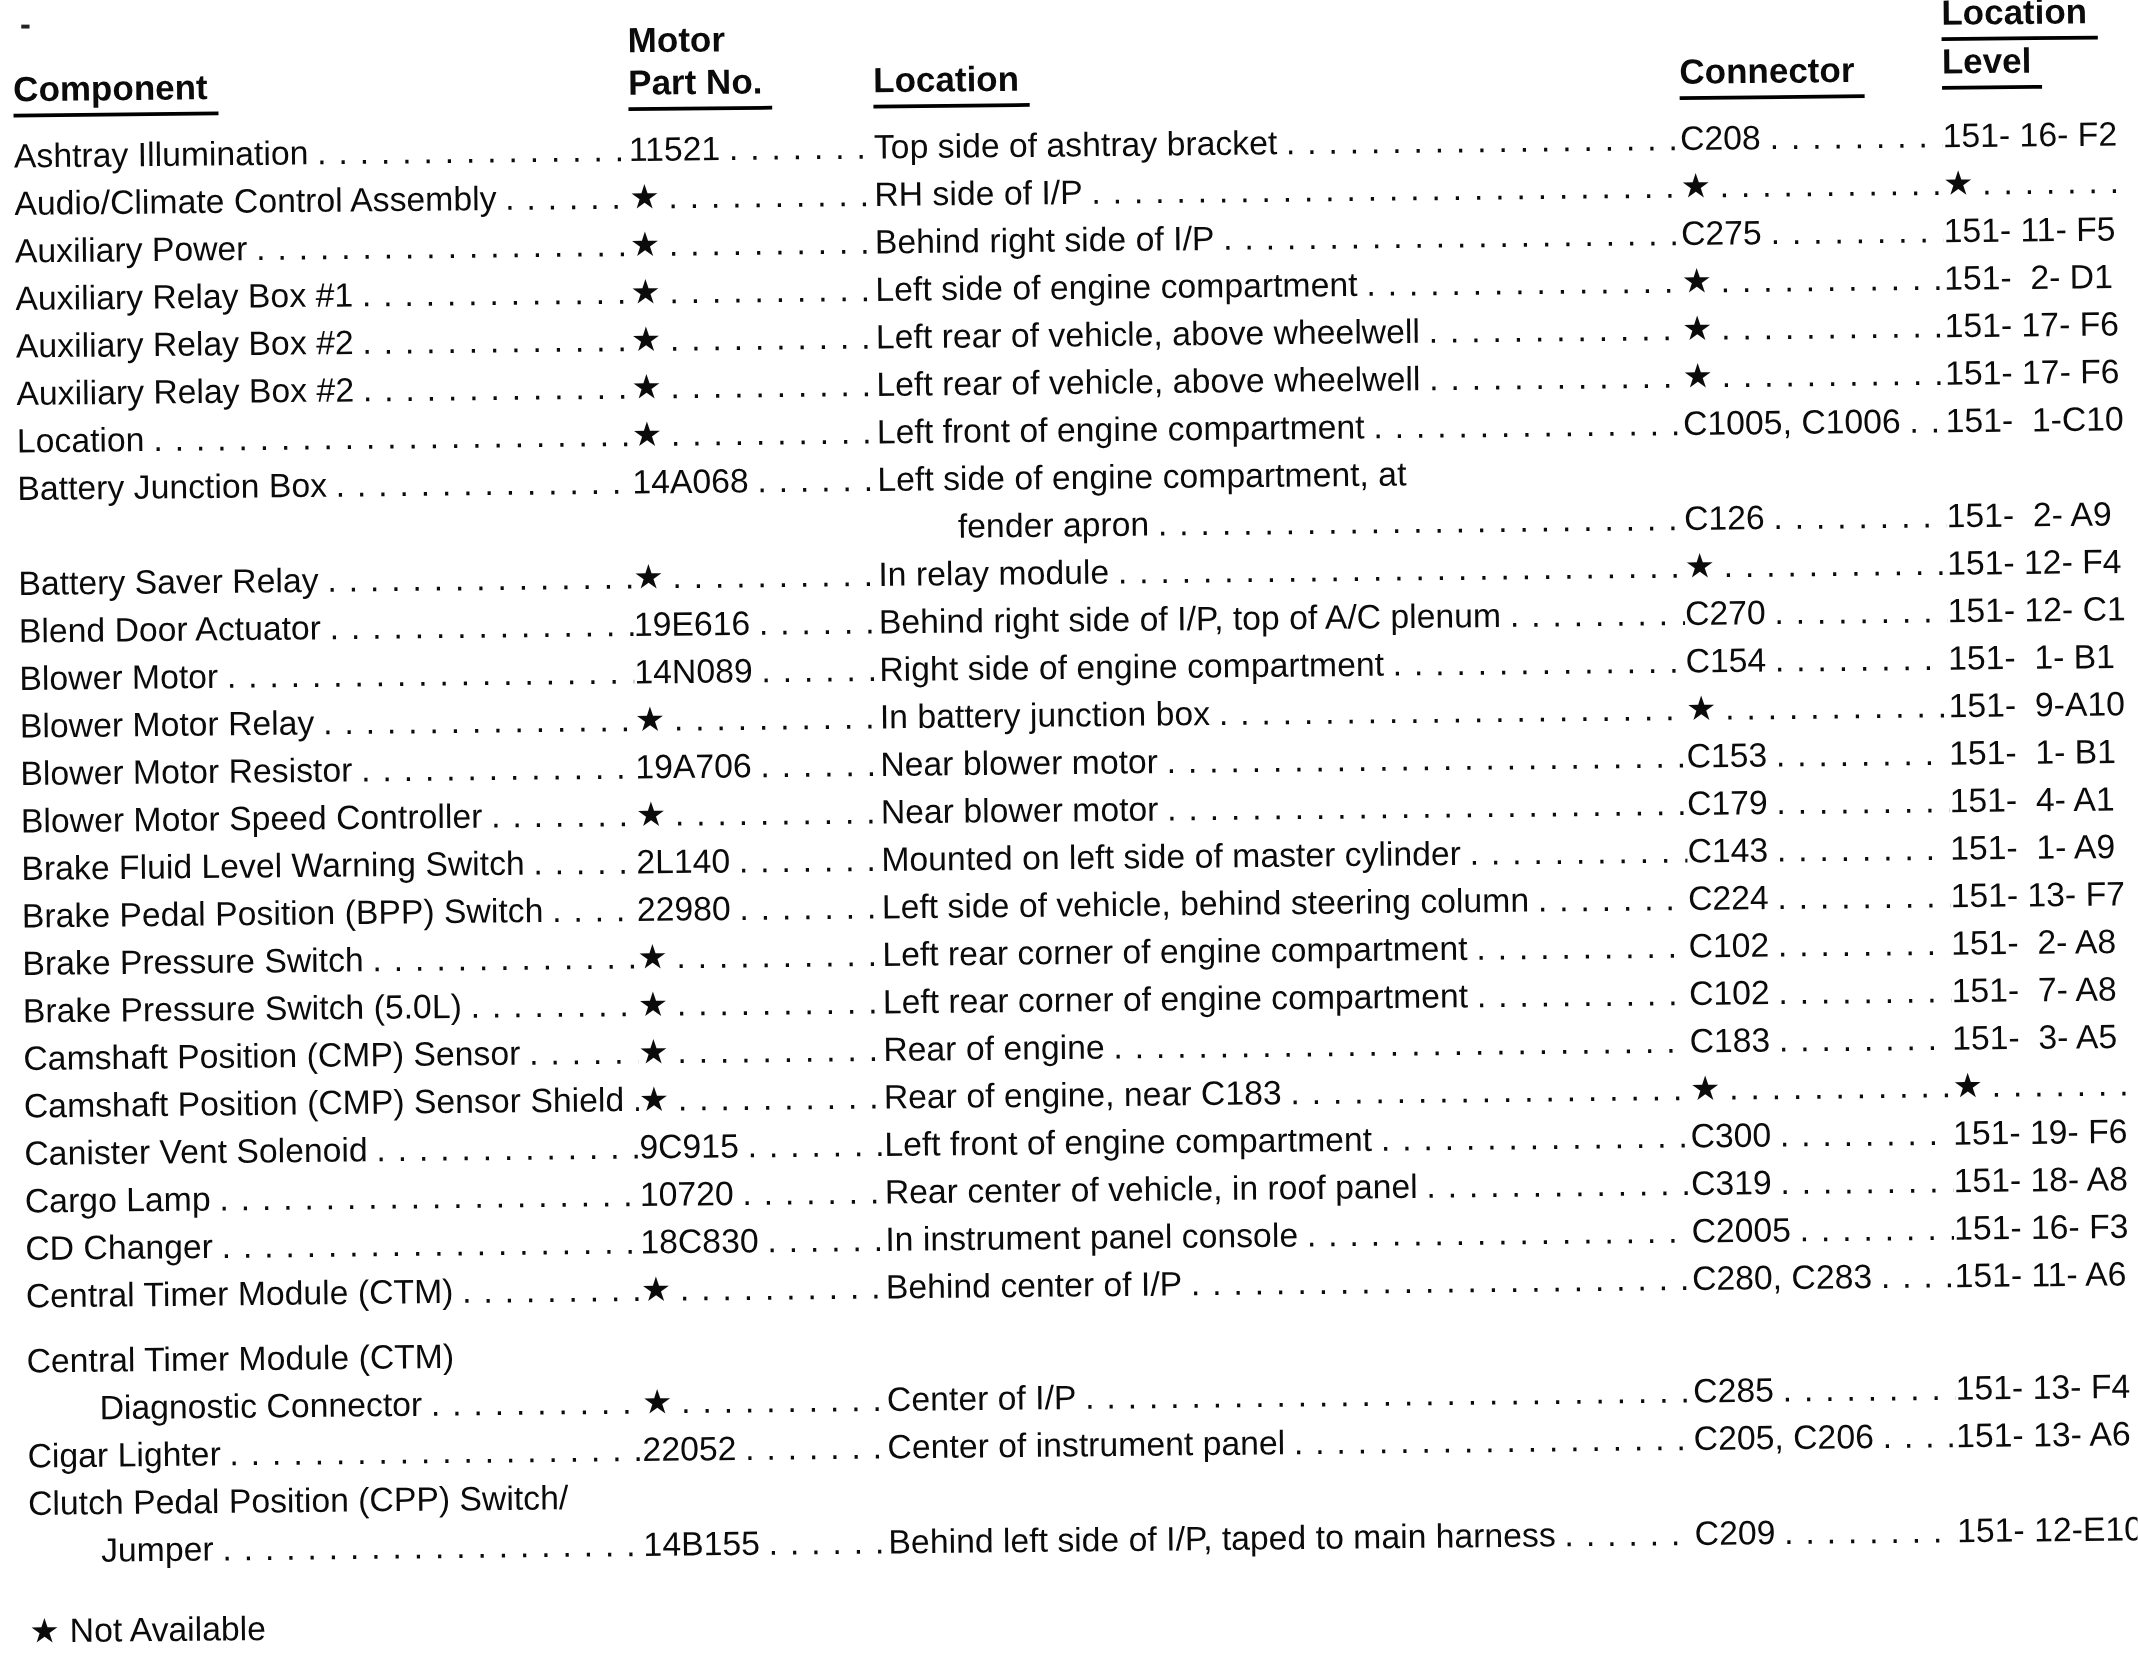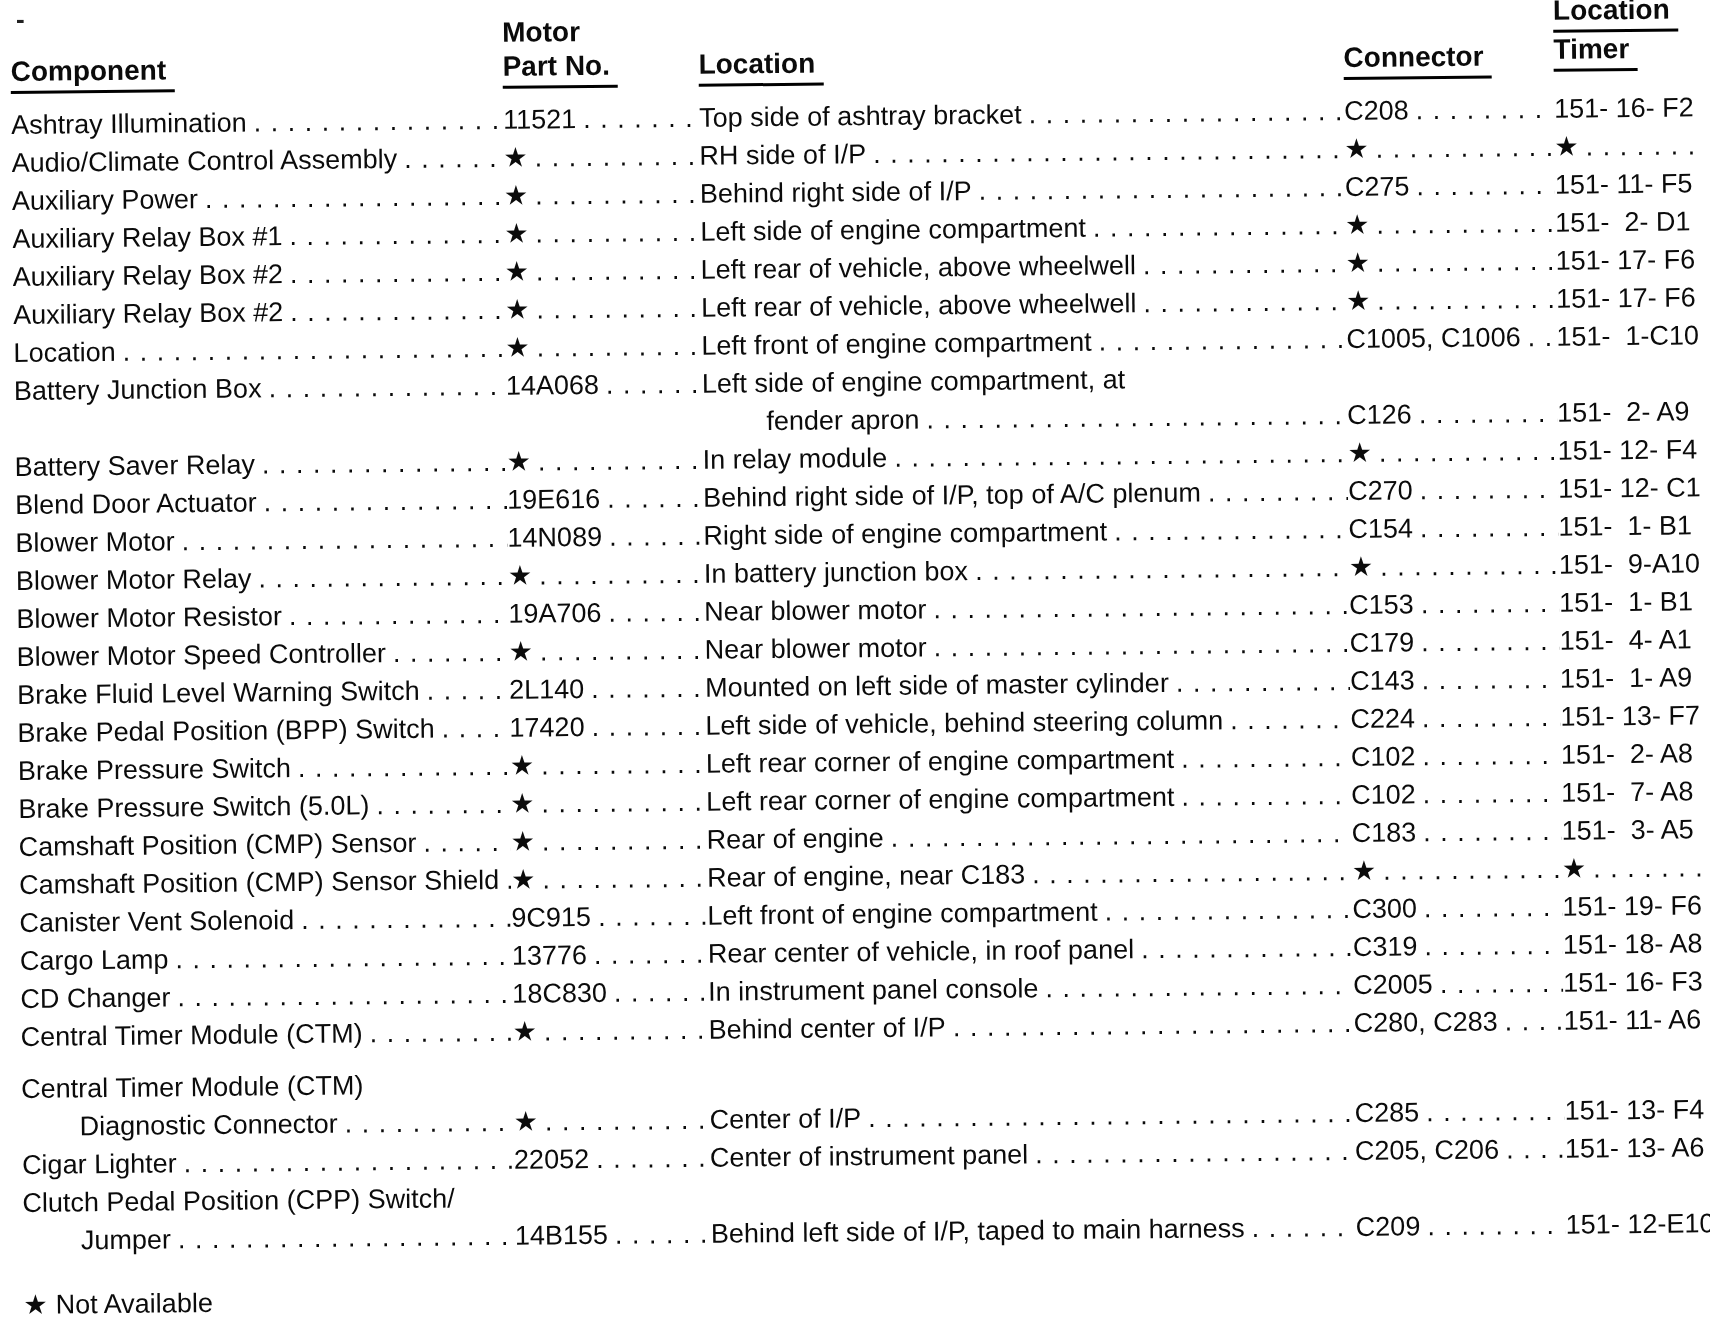--- a/index.html
+++ b/index.html
@@ -77,21 +77,21 @@
         <span class="htxt u">Part No.</span>
       </div>
       <div class="hcell h-location">
         <span class="htxt u">Location</span>
       </div>
       <div class="hcell h-connector">
         <span class="htxt u">Connector</span>
       </div>
       <div class="hcell h-view">
         <span class="htxt u">Location</span>
-        <span class="htxt u">Timer</span>
+        <span class="htxt u">Level</span>
       </div>
     </div>
 
     <div id="rows">
         <div class="line">
           <div class="cell c-component">
             <span class="txt">Ashtray Illumination</span>
             <span class="leader"></span>
           </div>
           <div class="cell c-part">
@@ -421,21 +421,21 @@
           <div class="cell c-view">
             <span class="txt">151-  1- A9</span>
           </div>
         </div>
         <div class="line">
           <div class="cell c-component">
             <span class="txt">Brake Pedal Position (BPP) Switch</span>
             <span class="leader"></span>
           </div>
           <div class="cell c-part">
-            <span class="txt">17420</span>
+            <span class="txt">22980</span>
             <span class="leader"></span>
           </div>
           <div class="cell c-location">
             <span class="txt">Left side of vehicle, behind steering column</span>
             <span class="leader"></span>
           </div>
           <div class="cell c-connector">
             <span class="txt">C224</span>
             <span class="leader"></span>
           </div>
@@ -548,21 +548,21 @@
           <div class="cell c-view">
             <span class="txt">151- 19- F6</span>
           </div>
         </div>
         <div class="line">
           <div class="cell c-component">
             <span class="txt">Cargo Lamp</span>
             <span class="leader"></span>
           </div>
           <div class="cell c-part">
-            <span class="txt">13776</span>
+            <span class="txt">10720</span>
             <span class="leader"></span>
           </div>
           <div class="cell c-location">
             <span class="txt">Rear center of vehicle, in roof panel</span>
             <span class="leader"></span>
           </div>
           <div class="cell c-connector">
             <span class="txt">C319</span>
             <span class="leader"></span>
           </div>

